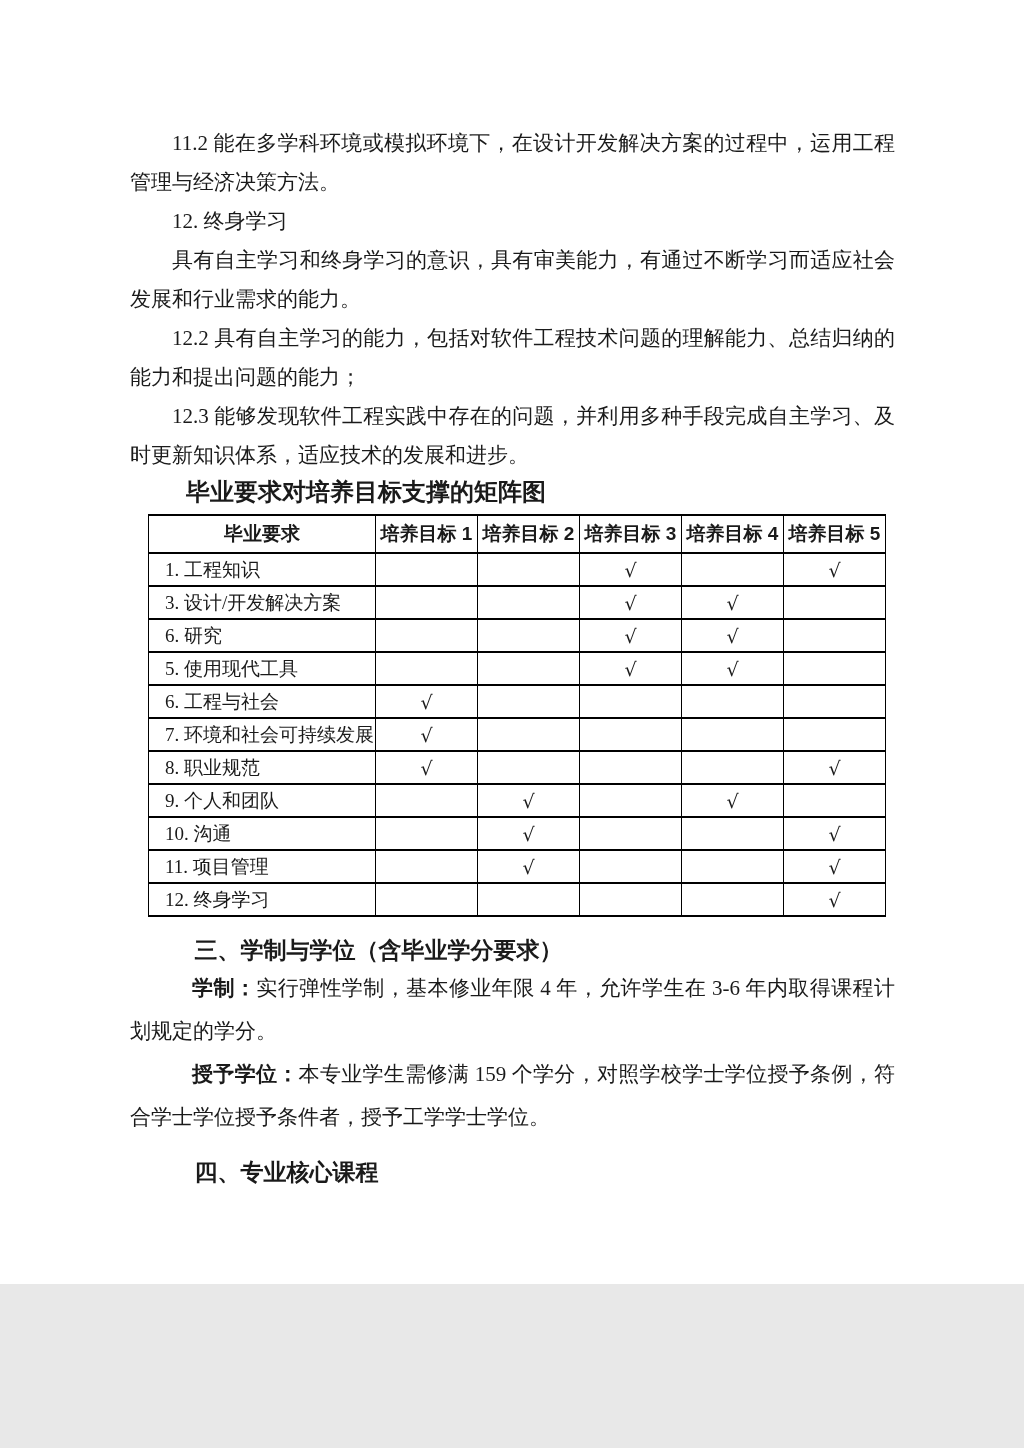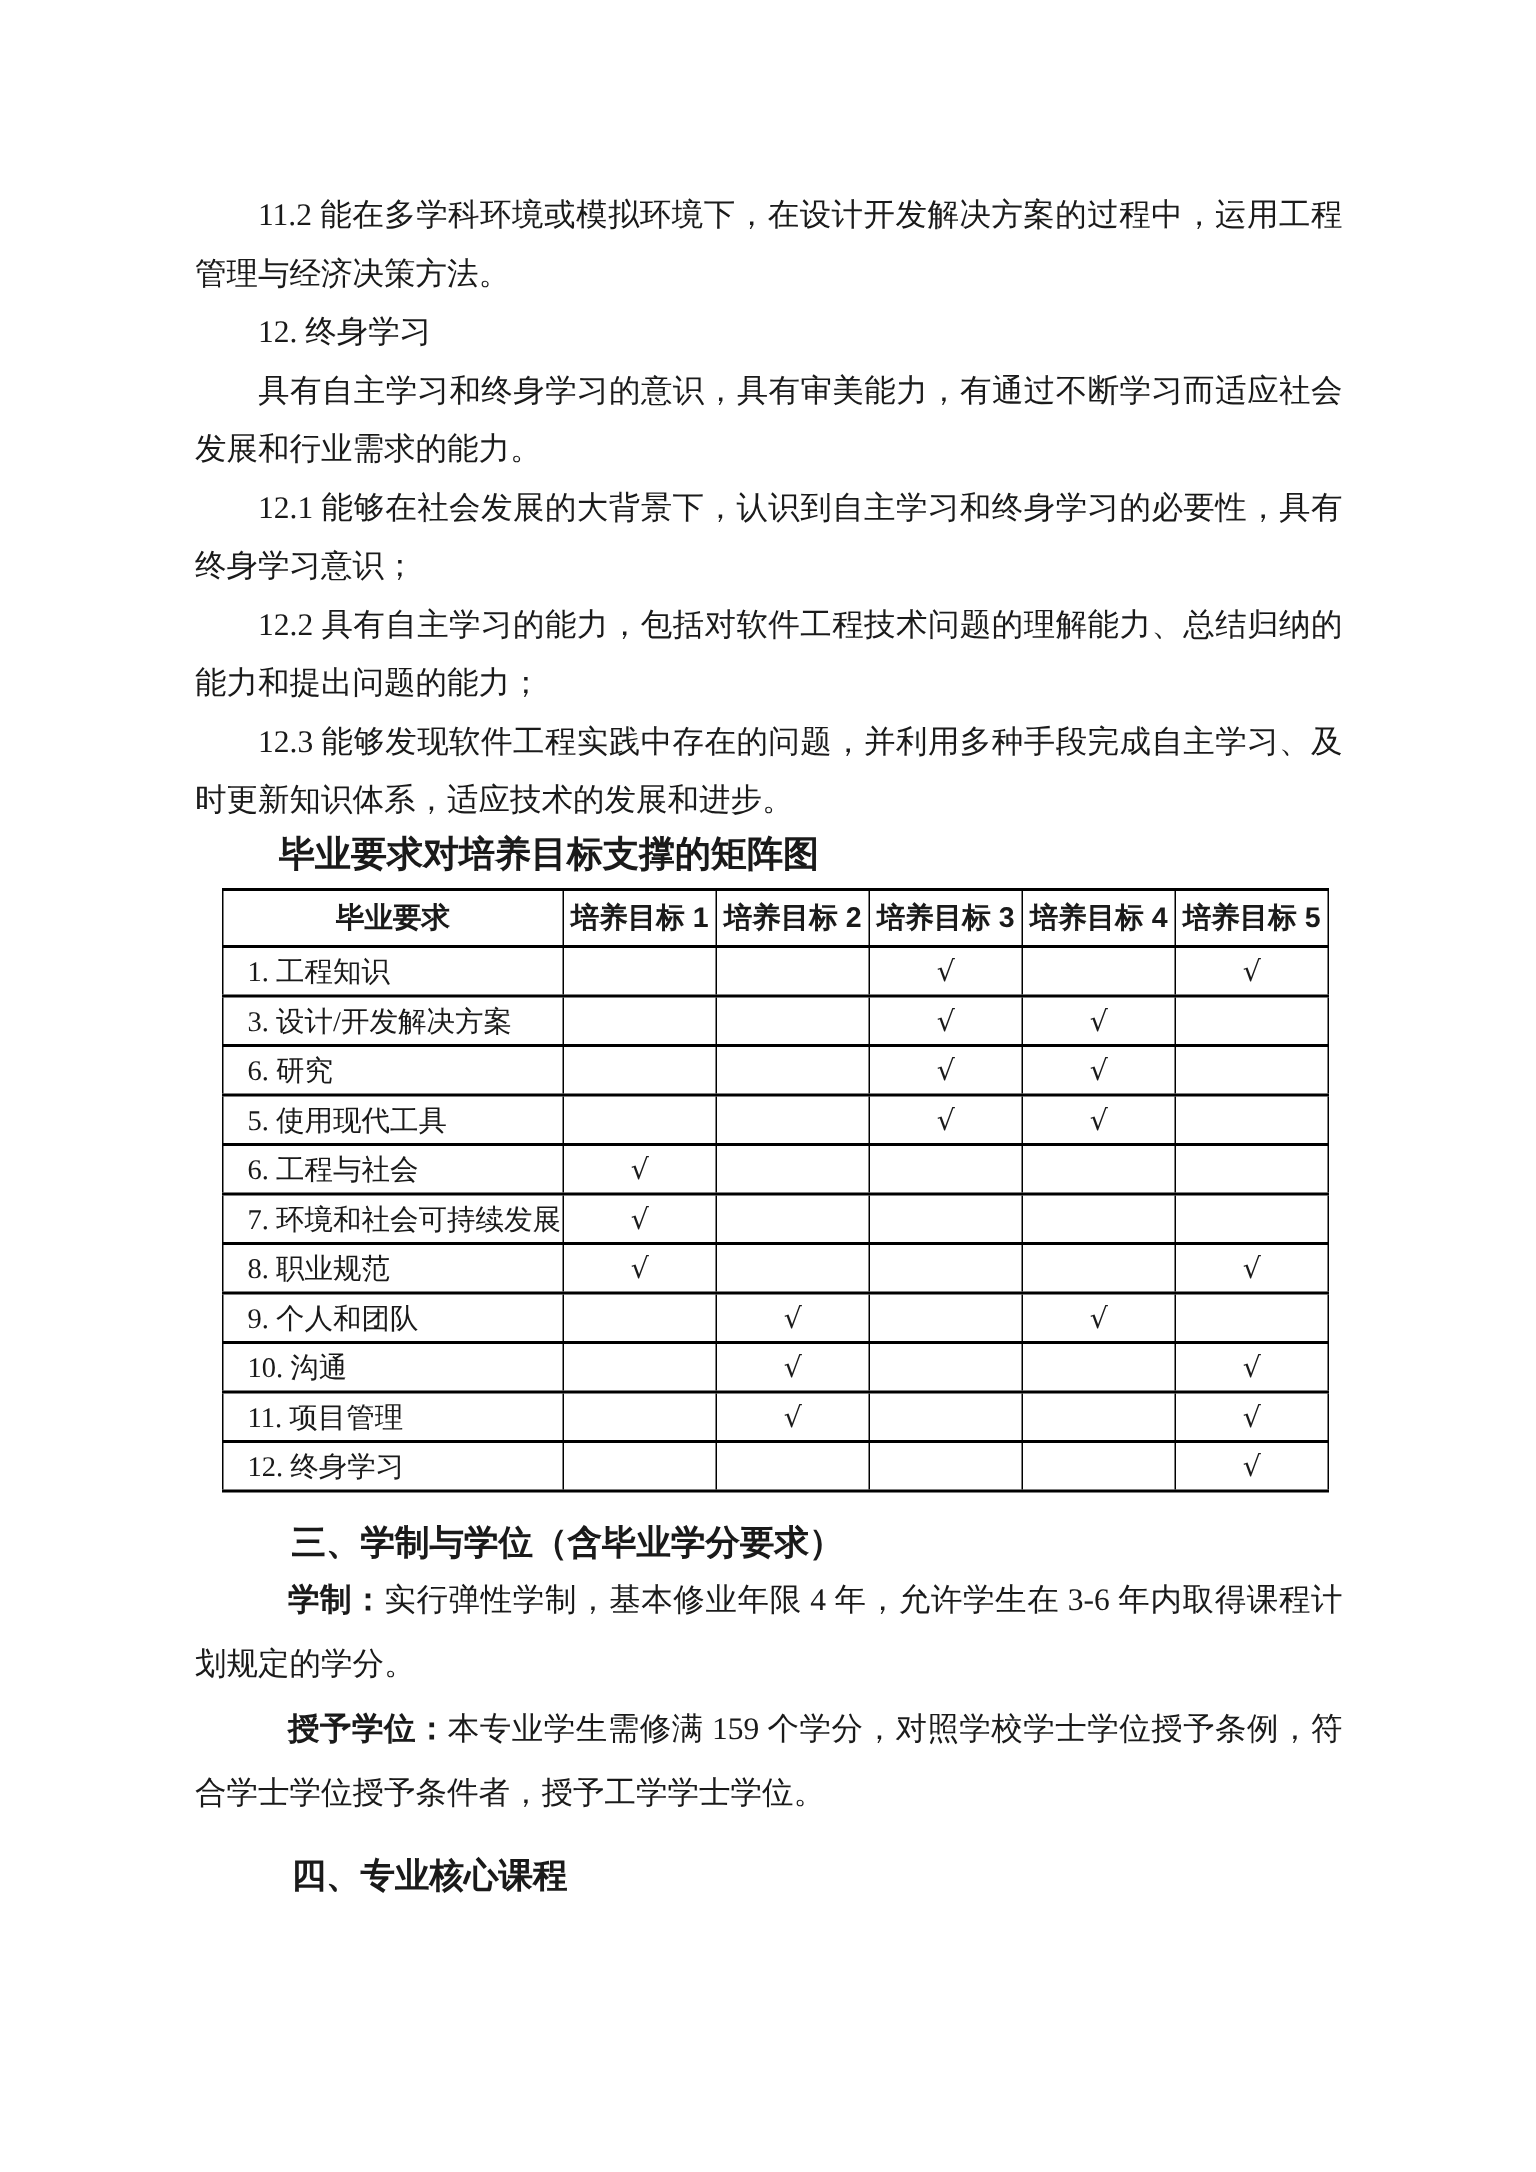--- a/index.html
+++ b/index.html
@@ -1,19 +1,19 @@
 <!DOCTYPE html>
 <html><head>
 <meta charset="utf-8">
 <style>
   * { margin: 0; padding: 0; box-sizing: border-box; }
   html, body { background: #e8e8e8; }
   .page {
     width: 1024px;
-    height: 1448px;
+    height: 1284px;
     background: #ffffff;
     color: #1a1a1a;
     font-family: "Liberation Serif", "DejaVu Serif", serif;
     padding: 124px 129px 0 130px;
     position: relative;
     overflow: hidden;
   }
   .body-par {
     font-size: 21px;
     line-height: 39px;
@@ -78,21 +78,20 @@
   .lead-bold { font-weight: bold; margin-left: 20px; }
 </style>
 </head>
 <body>
 
 <div class="page">
 
   <p class="body-par">11.2 能在多学科环境或模拟环境下，在设计开发解决方案的过程中，运用工程管理与经济决策方法。</p>
   <p class="body-par">12. 终身学习</p>
   <p class="body-par">具有自主学习和终身学习的意识，具有审美能力，有通过不断学习而适应社会发展和行业需求的能力。</p>
-  <p class="body-par">12.1 能够在社会发展的大背景下，认识到自主学习和终身学习的必要性，具有终身学习意识；</p>
   <p class="body-par">12.2 具有自主学习的能力，包括对软件工程技术问题的理解能力、总结归纳的能力和提出问题的能力；</p>
   <p class="body-par">12.3 能够发现软件工程实践中存在的问题，并利用多种手段完成自主学习、及时更新知识体系，适应技术的发展和进步。</p>
 
   <div class="matrix-title">毕业要求对培养目标支撑的矩阵图</div>
 
   <table class="matrix">
     <colgroup>
       <col class="c-label">
       <col class="c-goal">
         <col class="c-goal">

